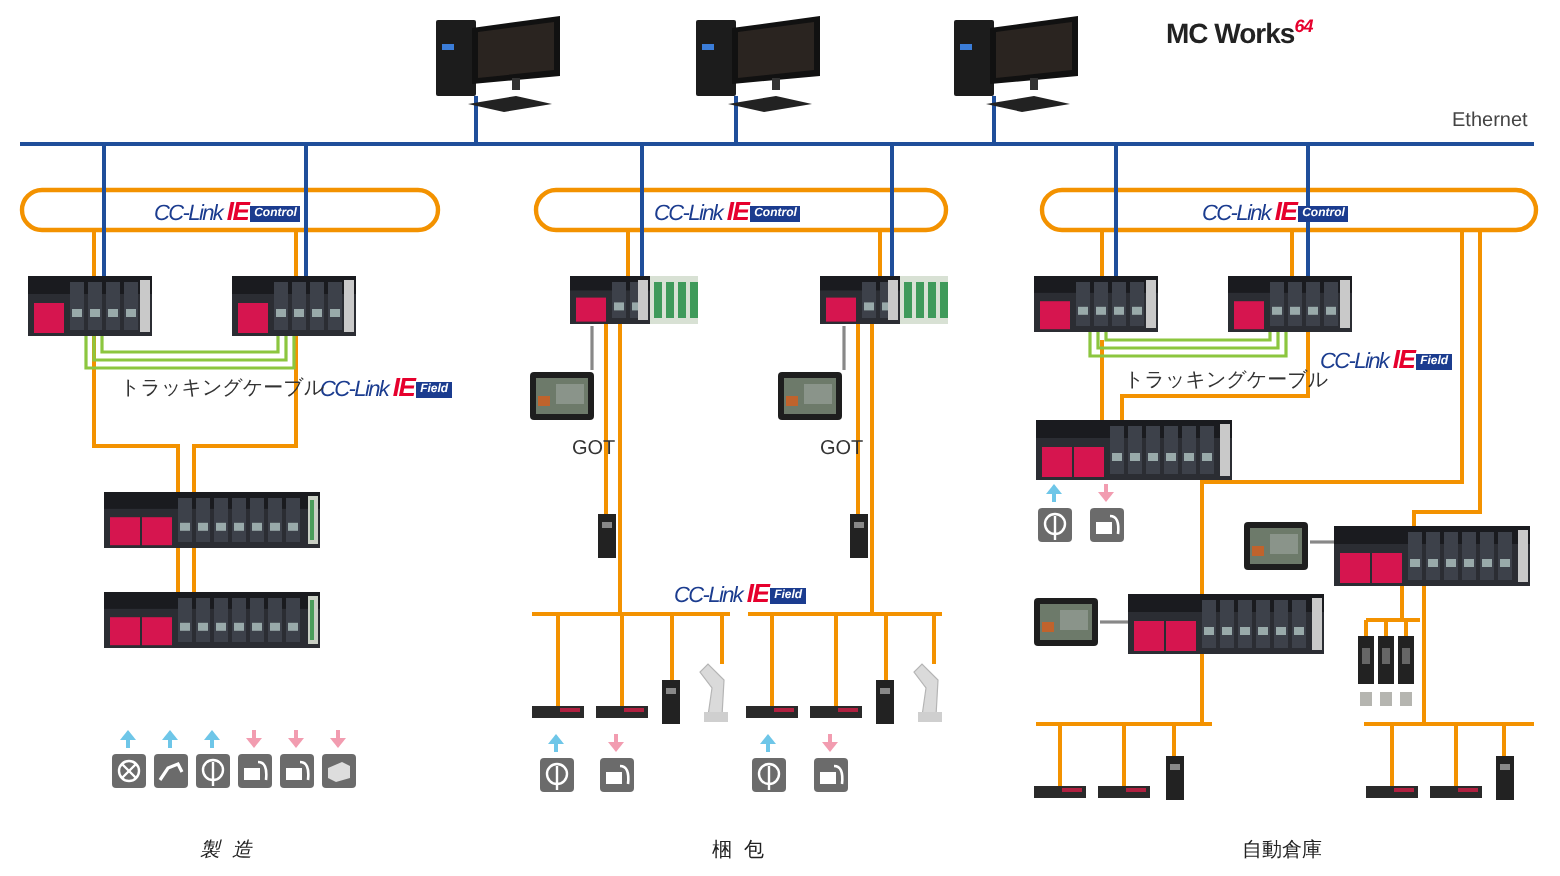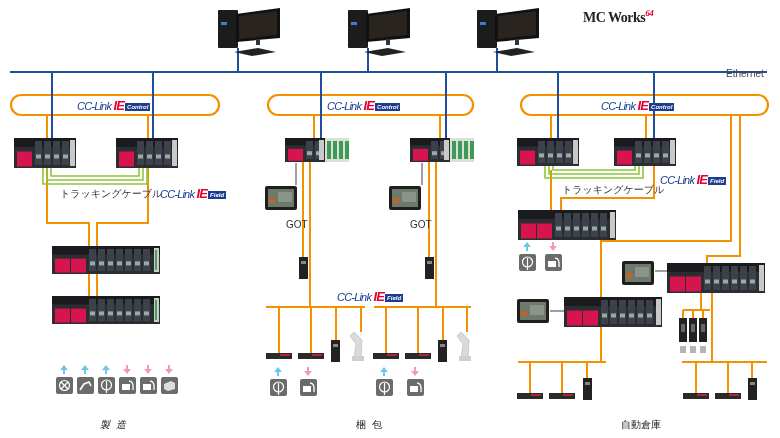--- a/index.html
+++ b/index.html
@@ -1,18 +1,18 @@
 <!DOCTYPE html>
 <html><head>
 <meta charset="utf-8">
 <style>
   html, body { margin:0; padding:0; background:#ffffff; }
   body { width:780px; height:438px; position:relative; overflow:hidden; font-family:"Liberation Sans", sans-serif; }
   #stage { position:absolute; left:0; top:0; width:780px; height:438px; }
-  .brand { position:absolute; font-family:Liberation Serif, serif; font-weight:bold; font-size:14px; color:#222; letter-spacing:-0.5px; }
+  .brand { position:absolute; font-family:Liberation Sans, sans-serif; font-weight:bold; font-size:14px; color:#222; letter-spacing:-0.5px; }
   .brand sup { color:#e6002d; font-size:9px; font-style:italic; }
   .eth { position:absolute; font-size:10px; color:#444; }
   .cc { position:absolute; font-family:"Liberation Sans", sans-serif; font-style:italic; font-size:11px; color:#1b3c8f; letter-spacing:-0.8px; white-space:nowrap; }
   .cc .ie { color:#e6002d; font-weight:bold; font-size:13px;text-align:right; }
   .cc .kind { display:inline-block; background:#1b3c8f; color:#fff; font-size:6px; font-weight:bold; padding:0 2px; margin-left:1px; vertical-align:middle; line-height:8px; letter-spacing:0; }
   .areaname { position:absolute; font-size:10px; color:#222; letter-spacing:6px; }
   .got { position:absolute; font-size:10px; color:#333;margin-left:14px; }
   .track { position:absolute; font-size:10px; color:#333; }
 </style>
 </head>
@@ -535,21 +535,21 @@
       <g>
         <rect x="545" y="254" width="17" height="17" rx="2" fill="#6b6b6b"></rect>
         <rect x="548" y="261" width="8" height="6" fill="#fff"></rect>
         <path d="M555,258 q5,0 4,9" fill="none" stroke="#fff" stroke-width="1.3"></path>
       </g>
     </svg>
 
   <div class="brand" style="left:583px;top:8px;">
     <span>MC Works</span><sup>64</sup>
   </div>
-  <div class="eth" style="left:726px;top:68px;">Ethernet</div>
+  <div class="eth" style="left:726px;top:55px;">Ethernet</div>
 
   <div class="cc" style="left:77px;top:98px;">
     <span>CC-Link</span> <span class="ie">IE</span><span class="kind">Control</span>
   </div>
   <div class="cc" style="left:327px;top:98px;">
     <span>CC-Link</span> <span class="ie">IE</span><span class="kind">Control</span>
   </div>
   <div class="cc" style="left:601px;top:98px;">
     <span>CC-Link</span> <span class="ie">IE</span><span class="kind">Control</span>
   </div>

